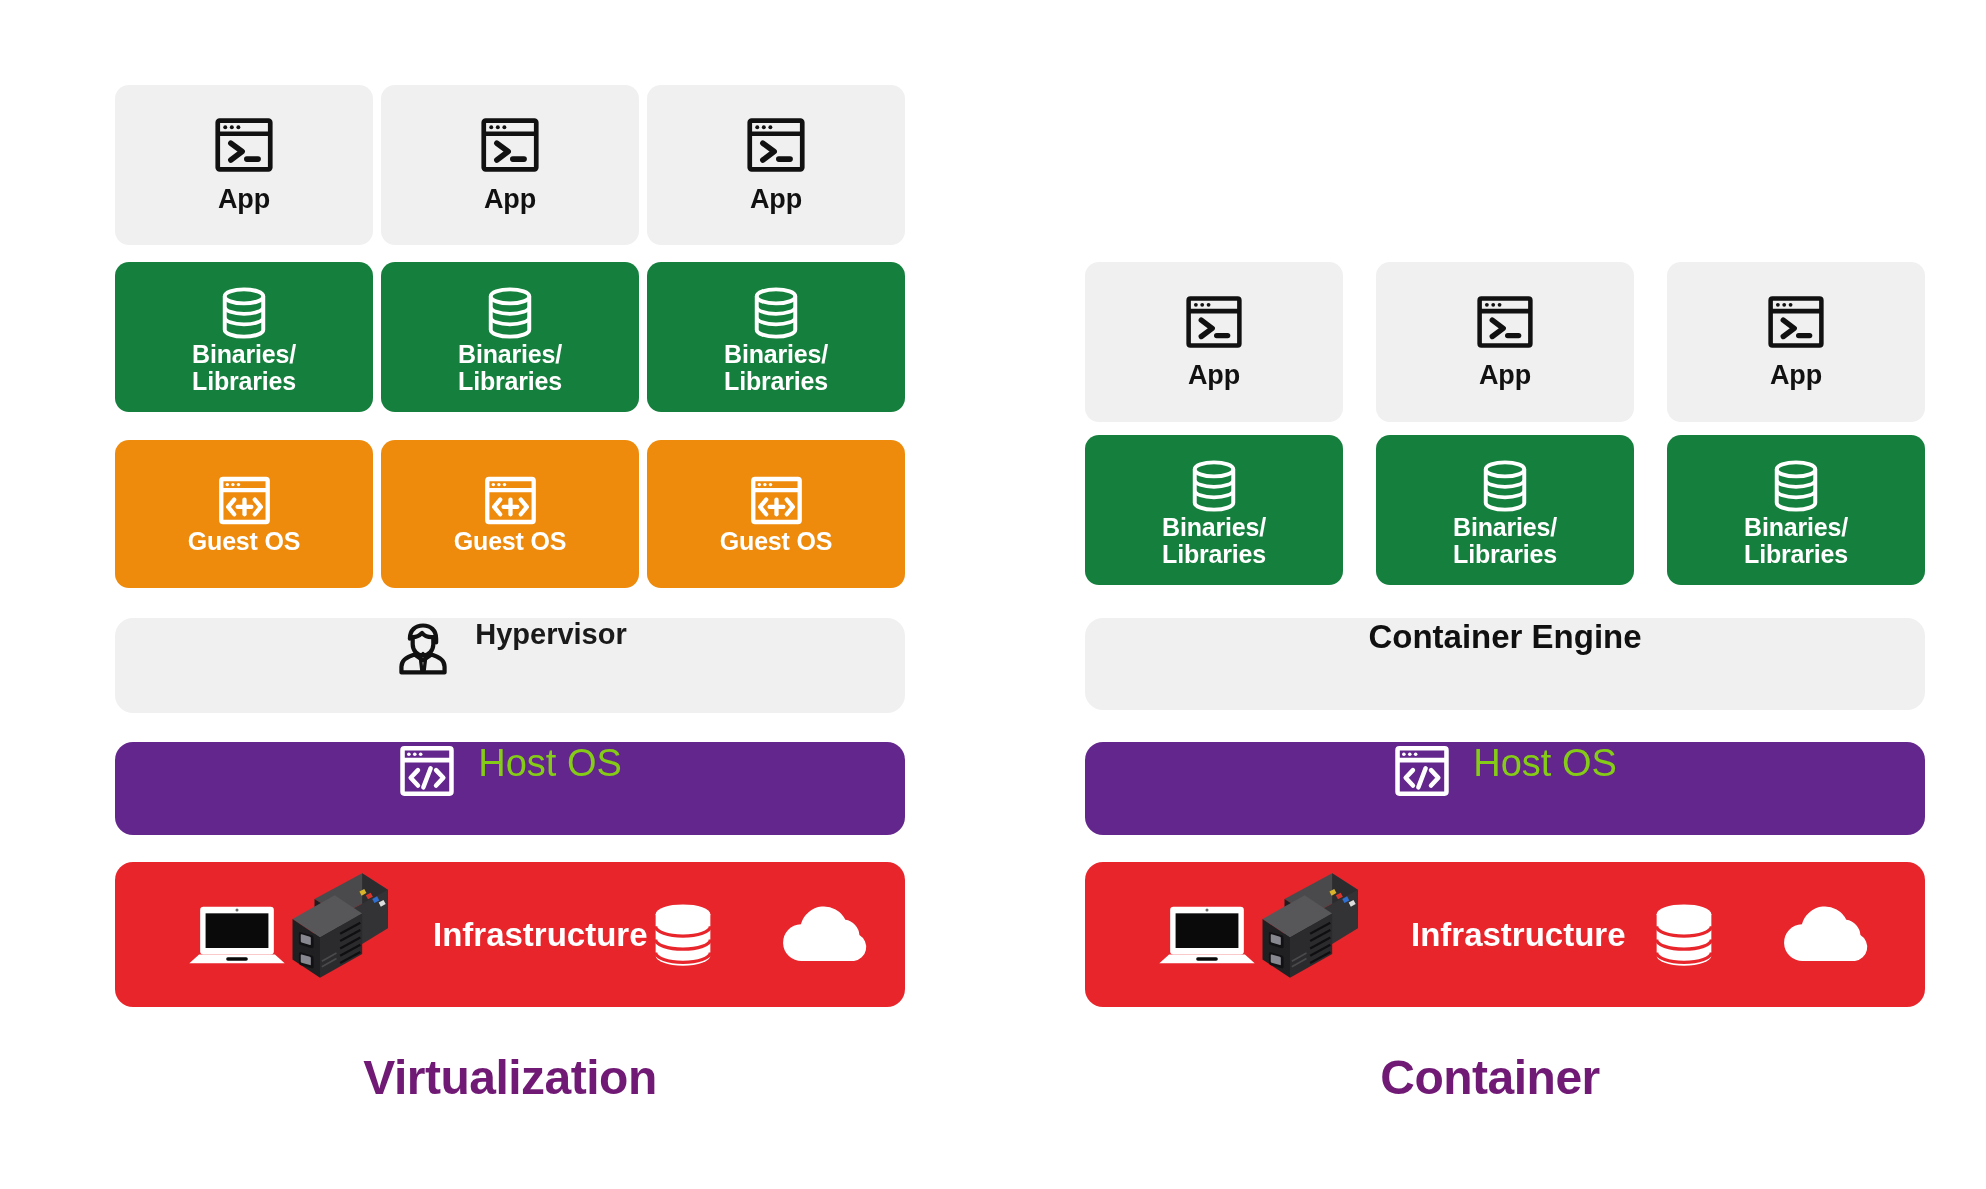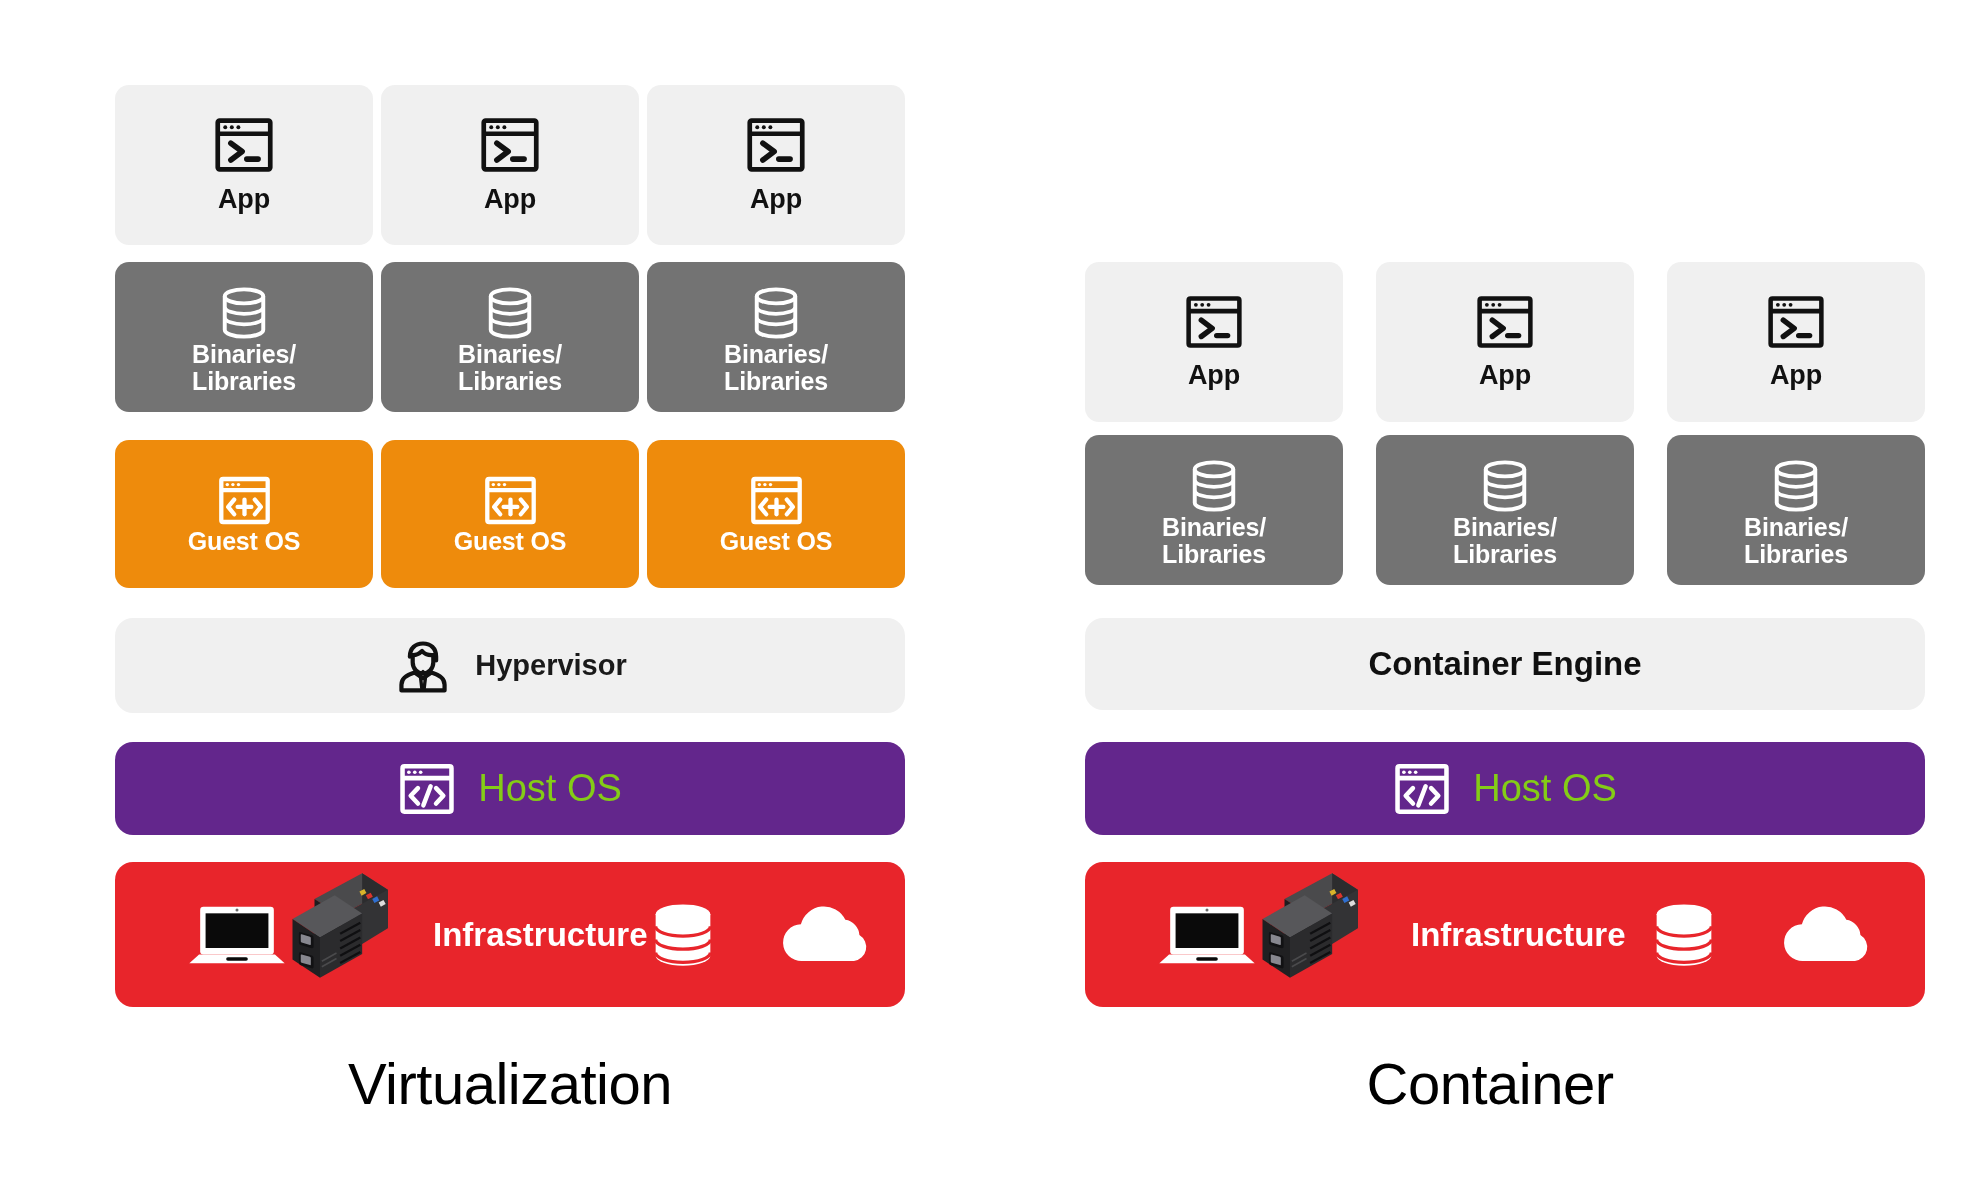--- a/index.html
+++ b/index.html
@@ -61,21 +61,21 @@
     height: 160px;
     gap: 10px;
   }
   .app-card .card-label {
     color: #111111;
     font-size: 27px;
   }
 
   
   .bins-card {
-    background: #737373;
+    background: #15803d;
     width: 258px;
     height: 150px;
     gap: 0;
     padding-top: 6px;
   }
   .bins-card .card-label {
     color: #ffffff;
     font-size: 25px;
   }
 
@@ -87,21 +87,20 @@
   }
   .guest-card .card-label {
     color: #ffffff;
     font-size: 25px;
   }
 
   
   .bar {
     border-radius: 18px;
     display: flex;
-    align-items: center;
     box-sizing: border-box;
   }
   .bar-hyper {
     background: #f0f0f0;
     justify-content: center;
     gap: 22px;
   }
   .bar-hyper .bar-label {
     color: #1a1a1a;
     font-size: 29px;
@@ -144,23 +143,23 @@
     width: 100%;
     padding-left: 30px;
     box-sizing: border-box;
     margin-left: 40px;
   }
 
   .title {
     position: absolute;
     width: 100%;
     text-align: center;
-    font-size: 58px;
-    font-weight: normal;
-    color: #000000;
+    font-size: 48px;
+    font-weight: bold;
+    color: #701a75;
     letter-spacing: -0.5px;
   }
 
   .spacer { flex: 1 1 auto; }
 </style>
 </head>
 <body>
 
 <svg width="0" height="0" style="position:absolute" aria-hidden="true">
   <defs>

